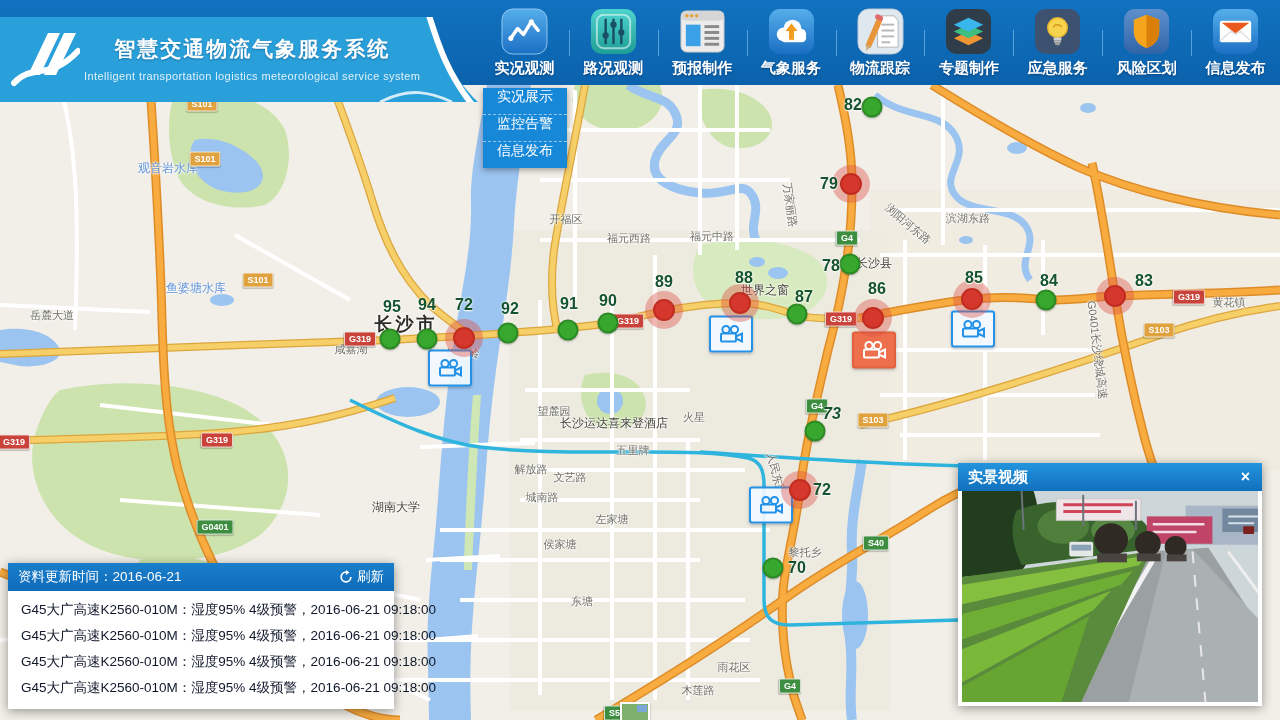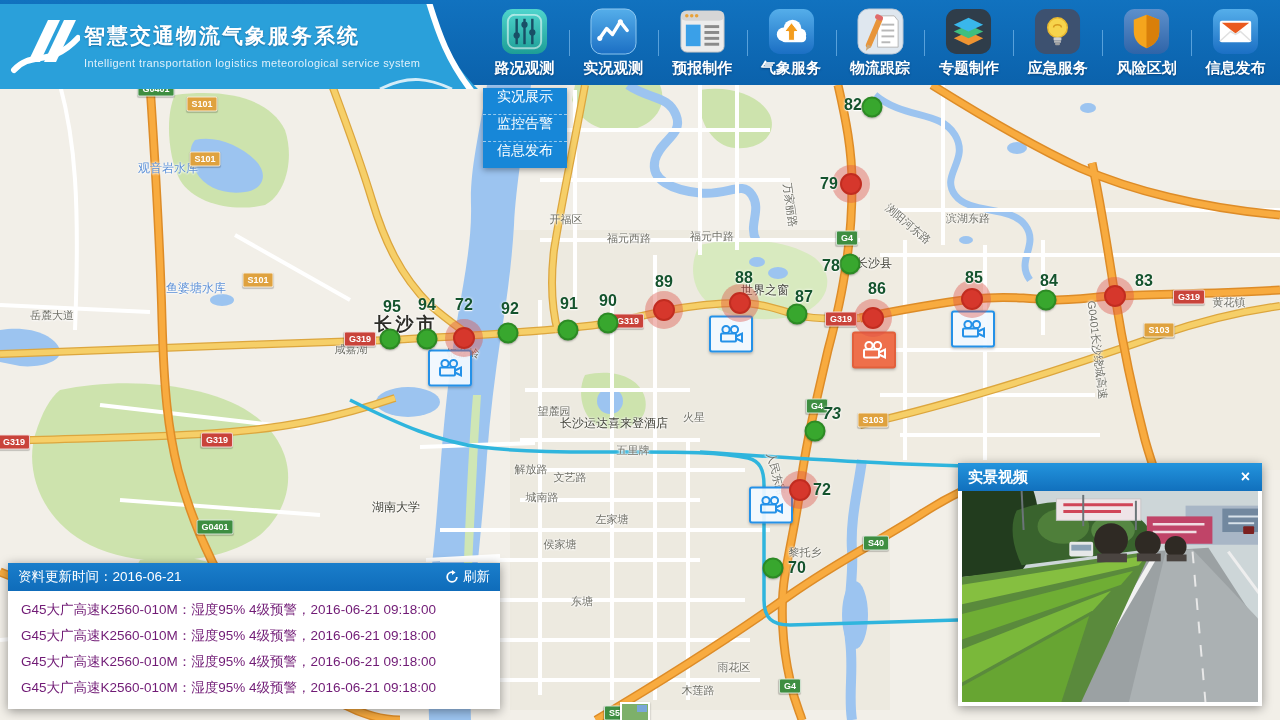--- a/index.html
+++ b/index.html
@@ -37,21 +37,21 @@
   .cam.orange{background:#ee6f4b;border-color:#e2603c;}
   .cam.orange svg{stroke:#fff;}
 
   .mini-map{position:absolute;left:620px;top:702px;width:26px;height:18px;background:#7db06a;
        border:2px solid #fff;box-shadow:0 1px 2px rgba(0,0,0,.3);z-index:4;}
   .mini-map::after{content:'';position:absolute;right:1px;top:1px;width:10px;height:7px;background:#7aa7d8;}
 
   
   #header{position:absolute;left:0;top:0;width:1280px;height:85px;z-index:20;
           background:linear-gradient(180deg,#1172bf,#0b62ac);}
-  #logo-zone{position:absolute;left:0;top:4px;width:480px;height:87px;overflow:hidden;}
+  #logo-zone{position:absolute;left:0;top:17px;width:480px;height:87px;overflow:hidden;text-align:center;}
   #brand{position:absolute;left:10px;top:8px;z-index:3;}
   #titles{position:absolute;left:84px;top:18px;z-index:3;}
   #app-title{font-size:21px;font-weight:bold;color:#fff;letter-spacing:2px;
              text-shadow:0 1px 2px rgba(0,40,90,.4);}
   #app-subtitle{font-size:11px;color:#dff0fb;margin-top:7px;letter-spacing:.4px;}
   #nav{position:absolute;left:480px;top:0;width:800px;height:85px;display:flex;z-index:3;}
   .nav-item{flex:1;display:flex;flex-direction:column;align-items:center;justify-content:flex-start;
             padding-top:8px;cursor:pointer;position:relative;}
   .nav-item + .nav-item::before{content:'';position:absolute;left:0;top:30px;width:1px;height:26px;
             background:rgba(150,205,250,.55);}
@@ -59,28 +59,28 @@
   .nav-label{margin-top:4px;font-size:15px;font-weight:bold;color:#fff;
              text-shadow:0 1px 2px rgba(0,30,70,.5);white-space:nowrap;}
 
   
   #submenu{position:absolute;left:483px;top:88px;width:84px;z-index:15;
            background:#1787d8;box-shadow:0 2px 6px rgba(0,0,0,.35);}
   .submenu-item{padding:0 0 8px 14px;font-size:14px;color:#fff;cursor:pointer;font-family:Liberation Serif, serif;}
   .submenu-item + .submenu-item{border-top:1px dashed rgba(255,255,255,.55);}
 
   
-  #alert-panel{position:absolute;left:8px;top:563px;width:492px;z-index:16;
+  #alert-panel{position:absolute;left:8px;top:563px;width:386px;z-index:16;
                background:#fff;box-shadow:0 2px 10px rgba(0,0,0,.4);}
   #alert-header{height:28px;background:linear-gradient(180deg,#1a7ecb,#0f6cba);display:flex;
                 align-items:center;padding:0 10px;color:#fff;font-size:13.5px;}
   #alert-title{flex:1;}
   #refresh-btn{display:flex;align-items:center;gap:4px;cursor:pointer;font-size:13.5px;color:#fff;}
   #alert-body{padding:6px 0 8px 0;}
-  .alert-row{padding:4px 6px 4px 13px;font-size:13.5px;color:#701a75;white-space:nowrap;}
+  .alert-row{padding:4px 6px 4px 13px;font-size:13.5px;color:#0f172a;white-space:nowrap;}
 
   
   #video-panel{position:absolute;left:958px;top:463px;width:304px;z-index:16;
                background:#fff;box-shadow:0 2px 10px rgba(0,0,0,.4);}
   #video-header{height:28px;background:linear-gradient(180deg,#2394dd,#1170bd);display:flex;
                 align-items:center;padding:0 10px;color:#fff;}
   #video-title{flex:1;font-size:15px;font-weight:bold;}
   #video-close{font-size:16px;font-weight:bold;cursor:pointer;padding:0 2px;}
   #video-body{margin:0 4px 4px 4px;height:211px;overflow:hidden;background:#cfd8da;}
 </style>
@@ -354,54 +354,54 @@
     <div id="titles">
       <div id="app-title">智慧交通物流气象服务系统</div>
       <div id="app-subtitle">Intelligent  transportation  logistics  meteorological  service  system</div>
     </div>
   </div>
 
   <div id="nav">
     <div class="nav-item">
       <svg class="nav-icon" viewBox="0 0 48 48">
         <defs>
+            <linearGradient id="gB" x1="0" y1="0" x2="0" y2="1">
+              <stop offset="0" stop-color="#55aeea"></stop>
+              <stop offset="1" stop-color="#1b6fc4"></stop>
+            </linearGradient>
+          </defs>
+        <rect x="1" y="1" width="46" height="46" rx="11" fill="url(#gB)" stroke="#8fc8f0" stroke-width="1"></rect>
+        <polyline points="10,31 17,21 23,27 31,14 38,23" fill="none" stroke="#fff" stroke-width="3.5" stroke-linecap="round" stroke-linejoin="round"></polyline>
+        <circle cx="10" cy="31" r="2.6" fill="#fff"></circle>
+          <circle cx="31" cy="14" r="2.6" fill="#fff"></circle>
+      </svg>
+      <div class="nav-label">实况观测</div>
+    </div>
+    <div class="nav-item">
+      <svg class="nav-icon" viewBox="0 0 48 48">
+        <defs>
             <linearGradient id="gT" x1="0" y1="0" x2="0" y2="1">
               <stop offset="0" stop-color="#4fd4cd"></stop>
               <stop offset="1" stop-color="#1d9e96"></stop>
             </linearGradient>
           </defs>
         <rect x="1" y="1" width="46" height="46" rx="11" fill="url(#gT)"></rect>
         <rect x="7" y="7" width="34" height="34" rx="7" fill="none" stroke="rgba(255,255,255,.55)" stroke-width="2"></rect>
         <g stroke="#184f66" stroke-width="2.5">
             <line x1="16" y1="11" x2="16" y2="37"></line>
             <line x1="24" y1="11" x2="24" y2="37"></line>
             <line x1="32" y1="11" x2="32" y2="37"></line>
           </g>
         <g fill="#184f66">
             <circle cx="16" cy="28" r="3.2"></circle>
             <circle cx="24" cy="17" r="3.2"></circle>
             <circle cx="32" cy="25" r="3.2"></circle>
           </g>
       </svg>
       <div class="nav-label">路况观测</div>
-    </div>
-    <div class="nav-item">
-      <svg class="nav-icon" viewBox="0 0 48 48">
-        <defs>
-            <linearGradient id="gB" x1="0" y1="0" x2="0" y2="1">
-              <stop offset="0" stop-color="#55aeea"></stop>
-              <stop offset="1" stop-color="#1b6fc4"></stop>
-            </linearGradient>
-          </defs>
-        <rect x="1" y="1" width="46" height="46" rx="11" fill="url(#gB)" stroke="#8fc8f0" stroke-width="1"></rect>
-        <polyline points="10,31 17,21 23,27 31,14 38,23" fill="none" stroke="#fff" stroke-width="3.5" stroke-linecap="round" stroke-linejoin="round"></polyline>
-        <circle cx="10" cy="31" r="2.6" fill="#fff"></circle>
-          <circle cx="31" cy="14" r="2.6" fill="#fff"></circle>
-      </svg>
-      <div class="nav-label">实况观测</div>
     </div>
     <div class="nav-item">
       <svg class="nav-icon" viewBox="0 0 48 48">
         <rect x="2" y="3" width="44" height="42" rx="6" fill="#ececec" stroke="#c4c4c4"></rect>
         <rect x="2" y="3" width="44" height="10" rx="5" fill="#d6d6d6"></rect>
         <circle cx="8" cy="8" r="1.8" fill="#e8a23a"></circle>
           <circle cx="13" cy="8" r="1.8" fill="#e8a23a"></circle>
           <circle cx="18" cy="8" r="1.8" fill="#e8a23a"></circle>
         <rect x="7" y="17" width="15" height="22" fill="#3aa0e8"></rect>
         <g stroke="#8a8a8a" stroke-width="3">

